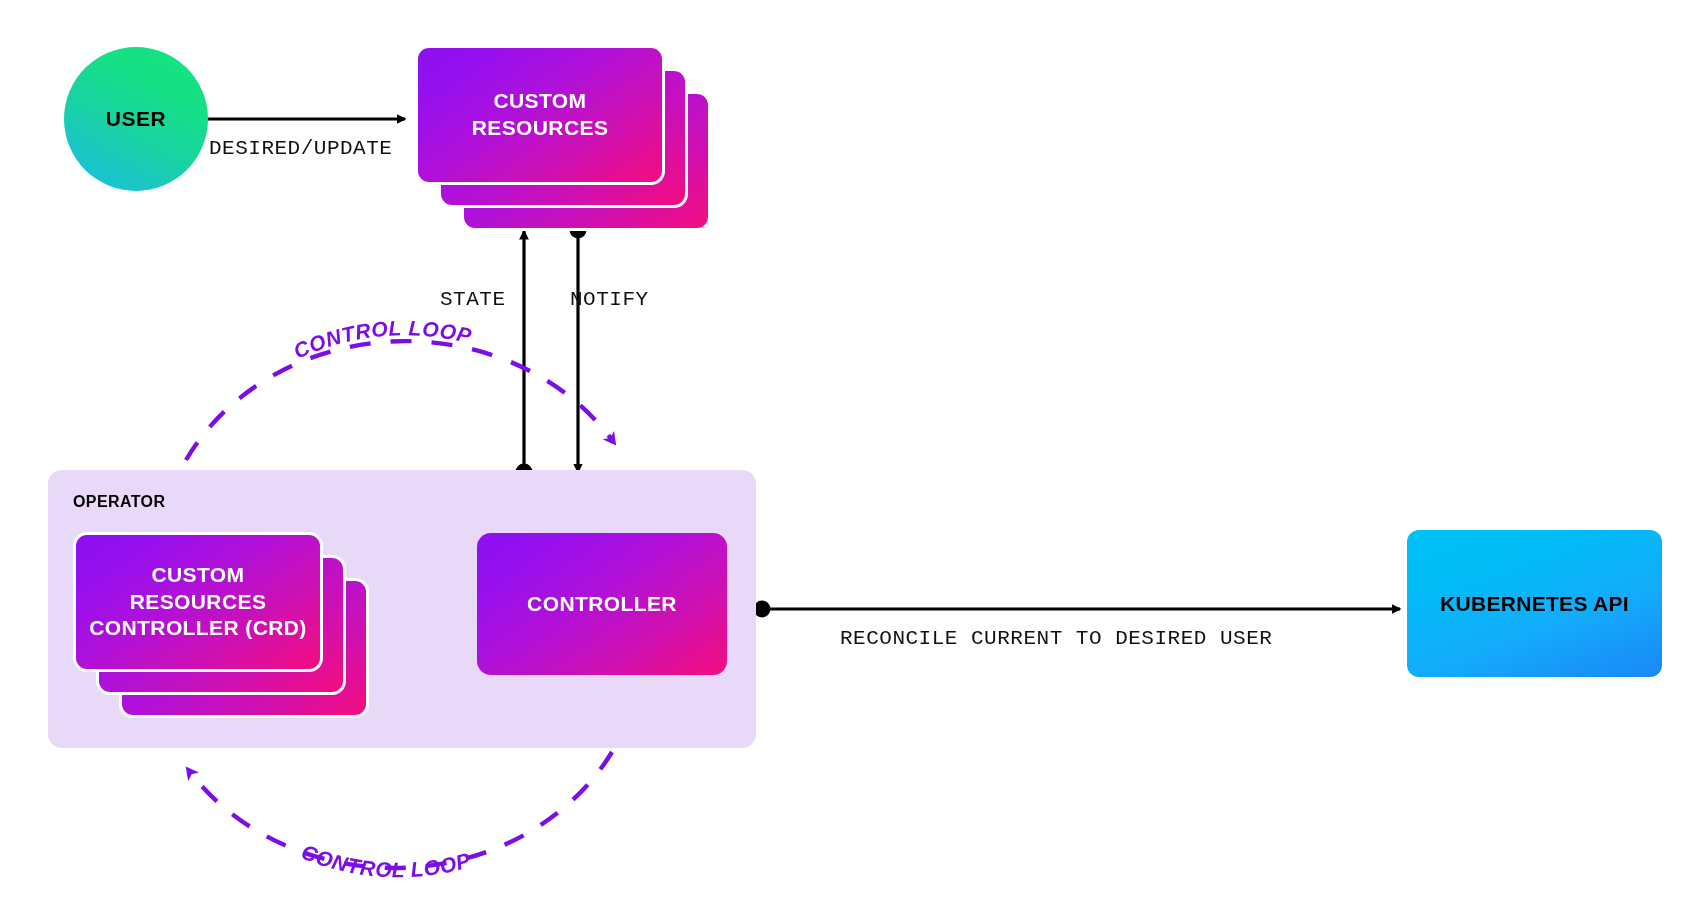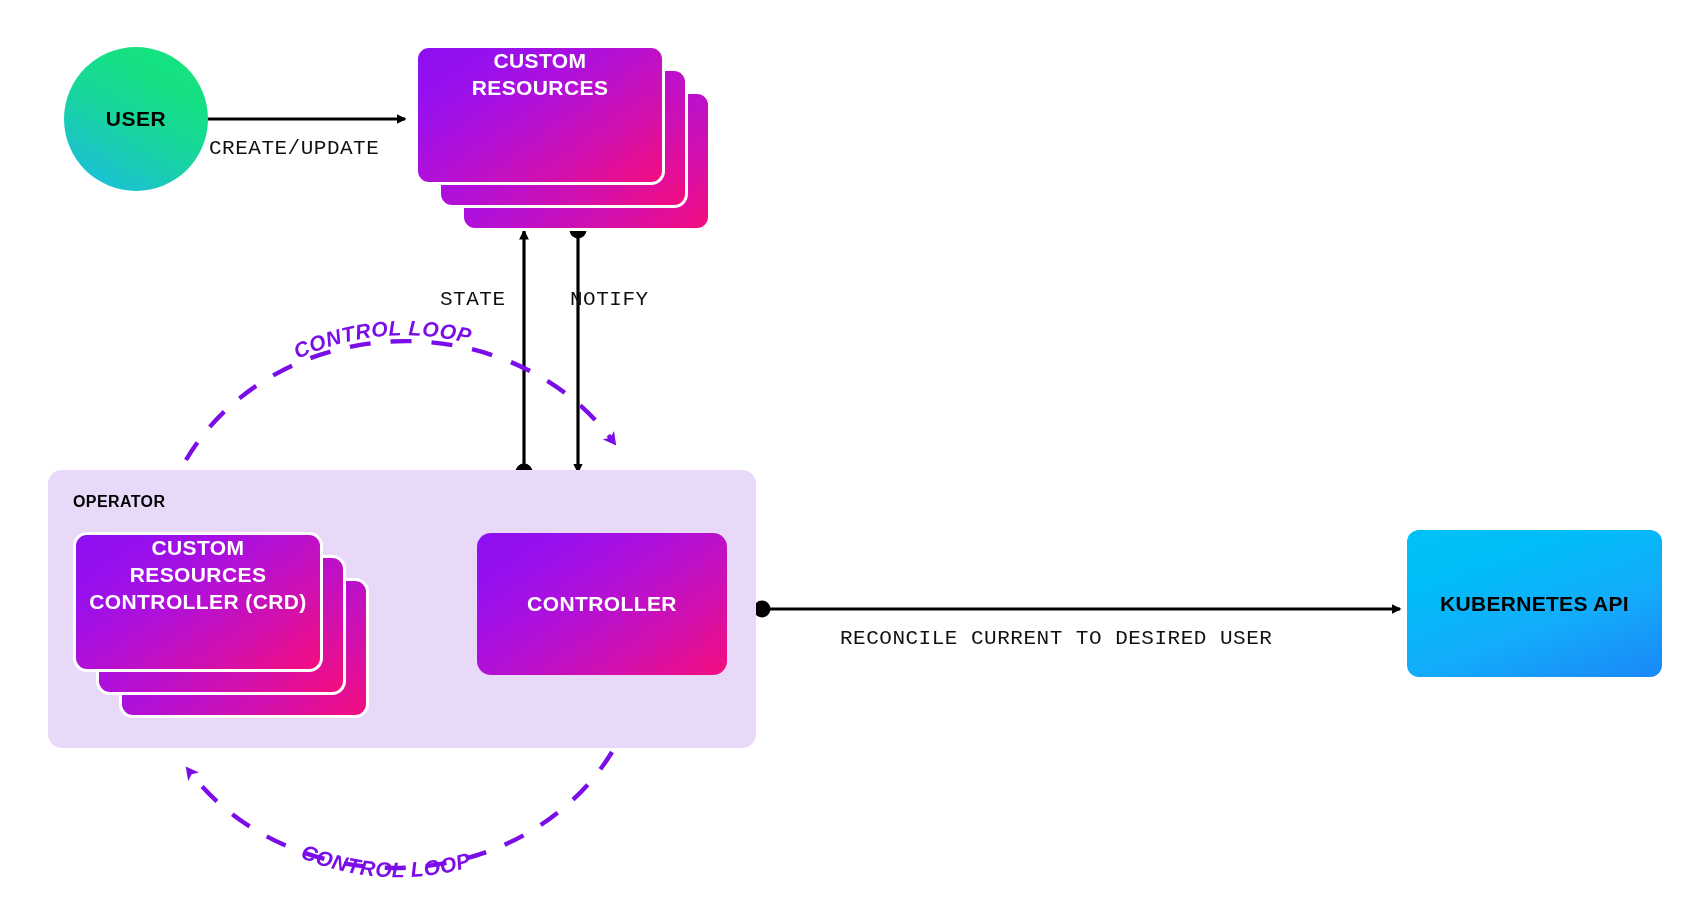--- a/index.html
+++ b/index.html
@@ -57,21 +57,21 @@
     border-radius: 14px;
     background: linear-gradient(145deg, #8c0ff0 0%, #9610ef 18%, #b110d8 45%, #d010b0 72%, #f40d7e 100%);
     box-sizing: border-box;
   }
   .card.behind {
     border: 3px solid #ffffff;
   }
   .card.front {
     border: 3px solid #ffffff;
     display: flex;
-    align-items: flex-start;
+    align-items: center;
     justify-content: center;
     text-align: center;
   }
   .card .card-label {
     color: #ffffff;
     font-weight: bold;
     font-size: 21px;
     line-height: 1.28;
     letter-spacing: 0.4px;
     padding: 0 10px;
@@ -252,18 +252,18 @@
   </div>
 
   <div id="controller-box">
     <span class="card-label">CONTROLLER</span>
   </div>
 
   <div id="k8s-api-box">
     <span class="card-label">KUBERNETES API</span>
   </div>
 
-  <div class="edge-label" id="label-create-update">CREATE/UPDATE</div>
+  <div class="edge-label" id="label-create-update">DESIRED/UPDATE</div>
   <div class="edge-label" id="label-watch">STATE</div>
   <div class="edge-label" id="label-notify">NOTIFY</div>
   <div class="edge-label" id="label-reconcile">RECONCILE CURRENT TO DESIRED USER</div>
 
 </div>
 
 </body></html>

